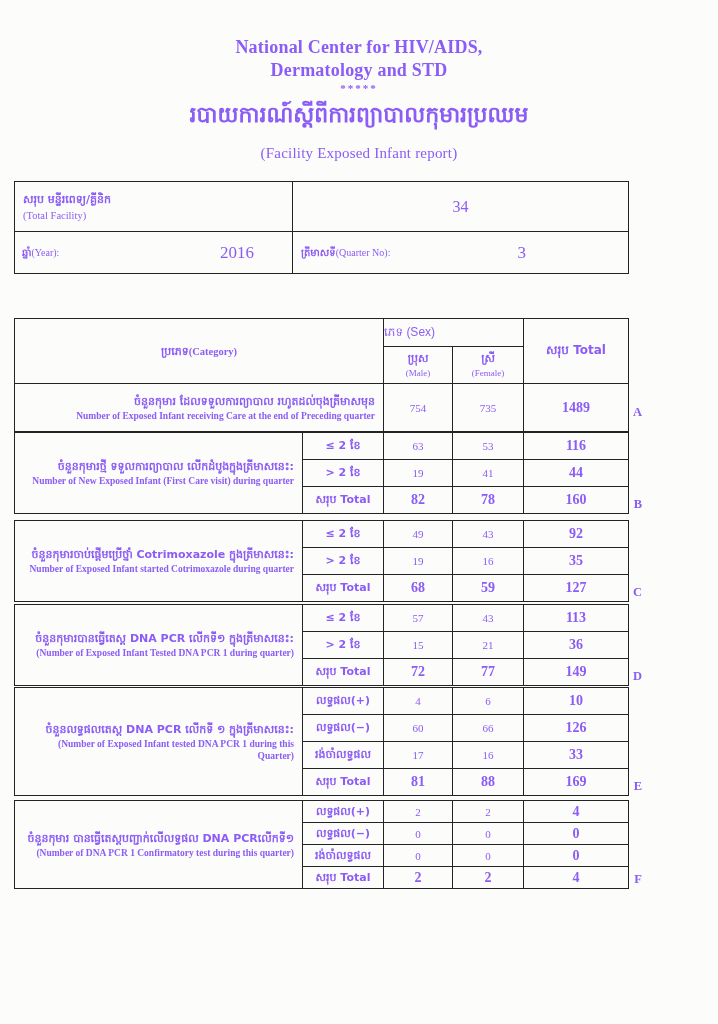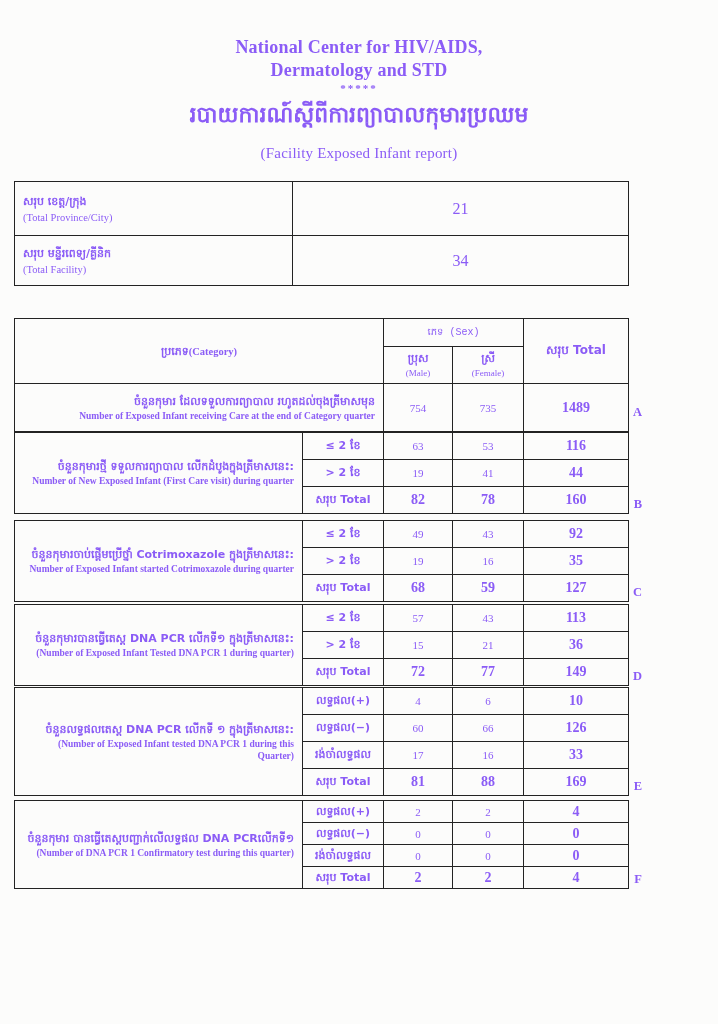--- a/index.html
+++ b/index.html
@@ -33,21 +33,21 @@
   .big-val{font-size:17px;}
   
   .section{position:absolute;left:14px;width:614px;}
   .sec-a{top:318px;} .sec-b{top:432px;} .sec-c{top:520px;}
   .sec-d{top:604px;} .sec-e{top:687px;} .sec-f{top:800px;}
   .tbl{width:614px;}
   .hdr-r1 td{height:27px;} .hdr-r2 td{height:36px;} .row-a td{height:43px;}
   .sec-b td,.sec-c td,.sec-d td{height:26px;}
   .sec-e td{height:26px;} .sec-f td{height:21px;}
   .cat-hd{text-align:center;}
-  .sex-hd{text-align:center;font-size:10px;font-family:Liberation Mono, monospace;font-weight:normal;}
+  .sex-hd{font-size:12px;font-family:Liberation Sans, sans-serif;font-weight:normal;}
   .mf-hd{text-align:center;}
   .mf-hd .kh{font-size:11px;} .mf-hd .en{font-weight:normal;font-size:9px;}
   .tot-hd{text-align:center;font-family:"DejaVu Sans",sans-serif;font-weight:bold;font-size:12px;}
   .lbl-cell{padding:2px 8px;text-align:right;}
   .sub{text-align:center;font-family:"DejaVu Sans",sans-serif;font-weight:bold;font-size:11px;}
   .num{text-align:center;font-size:11px;}
   .tot{font-weight:bold;font-size:14px;}
   .total-row td{font-weight:bold;}
   .total-row .num{font-size:14px;}
   .sec-letter{position:absolute;right:-14px;bottom:2px;font-weight:bold;font-size:12.5px;
@@ -66,34 +66,41 @@
     <div class="kh-title">របាយការណ៍ស្តីពីការព្យាបាលកុមារប្រឈម</div>
     <div class="subtitle">(Facility Exposed Infant report)</div>
   </div>
 
   <table class="info-table">
     <colgroup>
         <col style="width:278px">
         <col style="width:336px">
       </colgroup>
     <tbody>
-        <tr class="ir1">
-      <td class="lbl">
-        <div class="kh">សរុប ខេត្ត/ក្រុង</div>
-        <div class="en">(Total Province/City)</div>
-      </td>
-      <td class="val">21</td>
-    </tr>
     <tr class="ir2">
       <td class="lbl">
         <div class="kh">សរុប មន្ទីរពេទ្យ/គ្លីនិក</div>
         <div class="en">(Total Facility)</div>
       </td>
       <td class="val">34</td>
     </tr>
+    <tr class="ir3">
+      <td class="year-cell">
+        <div class="flexcell">
+          <span class="small-lbl"><span class="kh">ឆ្នាំ</span><span>(Year):</span></span>
+          <span class="big-val">2016</span>
+        </div>
+      </td>
+      <td class="qtr-cell">
+        <div class="flexcell">
+          <span class="small-lbl"><span class="kh">ត្រីមាសទី</span><span>(Quarter No):</span></span>
+          <span class="big-val">3</span>
+        </div>
+      </td>
+    </tr>
   </tbody>
     </table>
 
   <div class="section sec-a">
     <table class="tbl">
       <colgroup>
           <col style="width:369px">
           <col style="width:69px">
           <col style="width:71px">
           <col style="width:105px">
@@ -112,21 +119,21 @@
           <div class="en">(Male)</div>
         </td>
         <td class="mf-hd">
           <div class="kh">ស្រី</div>
           <div class="en">(Female)</div>
         </td>
       </tr>
       <tr class="row-a">
         <td class="lbl-cell">
           <div class="kh">ចំនួនកុមារ ដែលទទួលការព្យាបាល រហូតដល់ចុងត្រីមាសមុន</div>
-          <div class="en">Number of Exposed Infant receiving Care at the end of Category quarter</div>
+          <div class="en">Number of Exposed Infant receiving Care at the end of Preceding quarter</div>
         </td>
         <td class="num">754</td>
         <td class="num">735</td>
         <td class="num tot">1489</td>
       </tr>
     </tbody>
       </table>
     <span class="sec-letter">A</span>
   </div>
 

